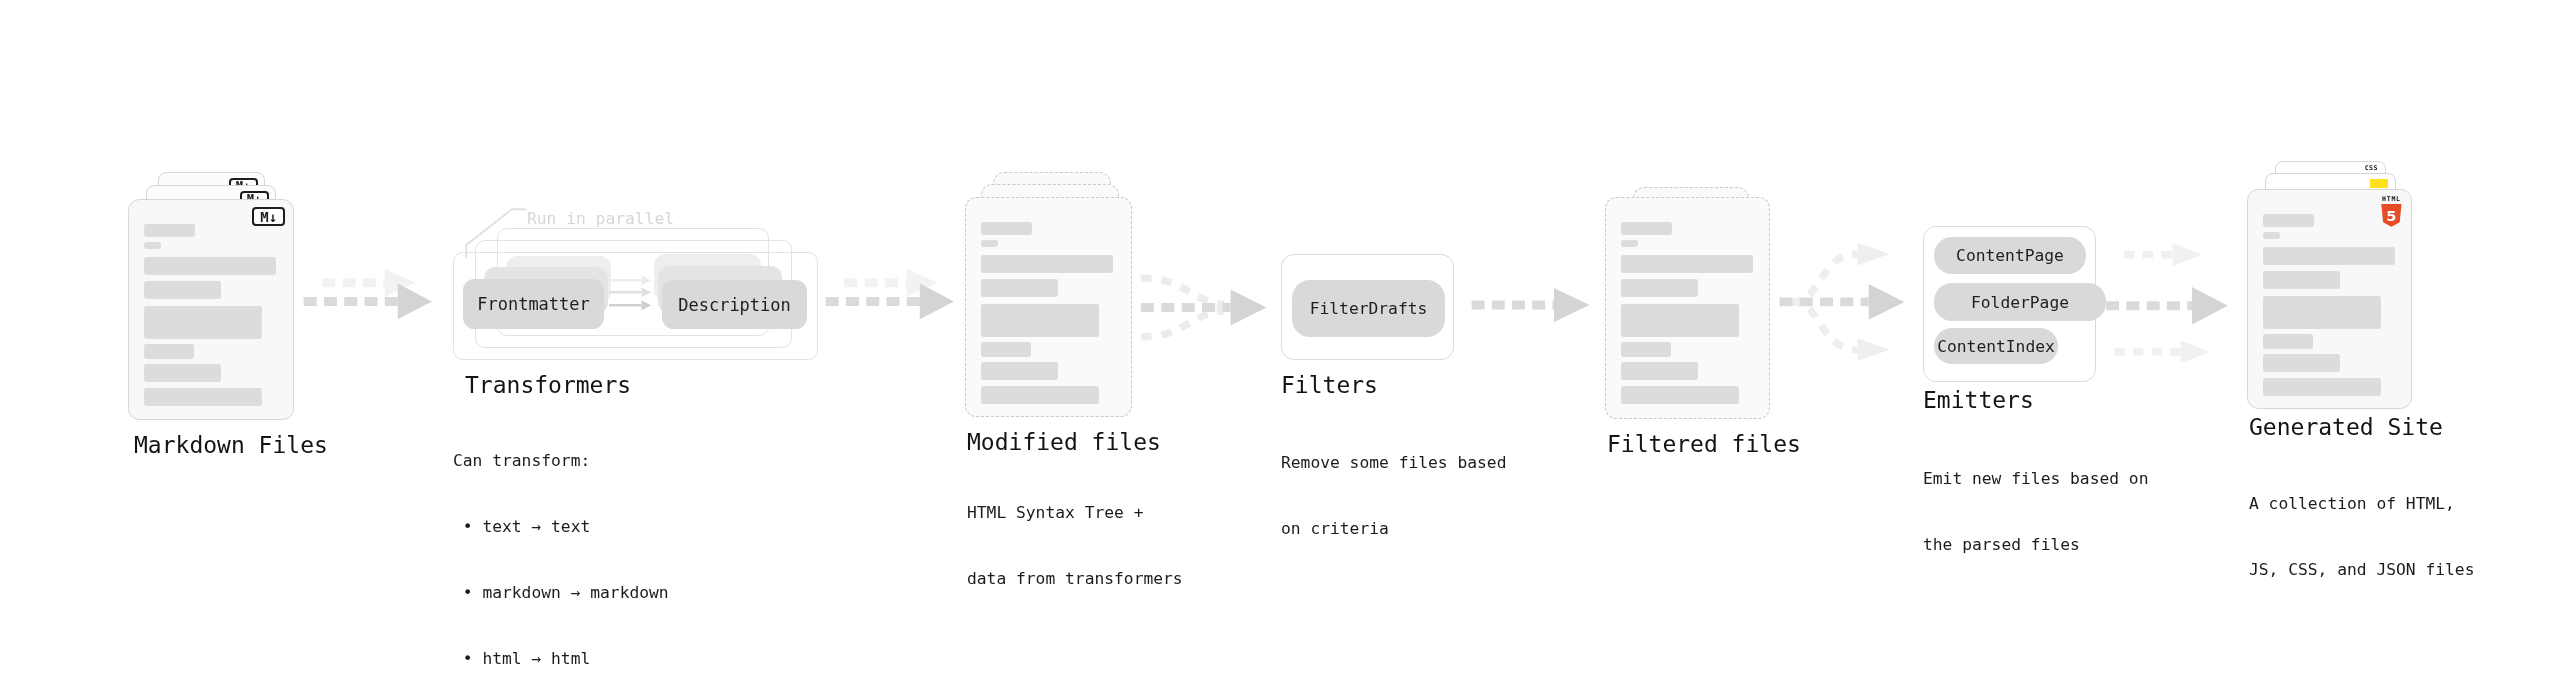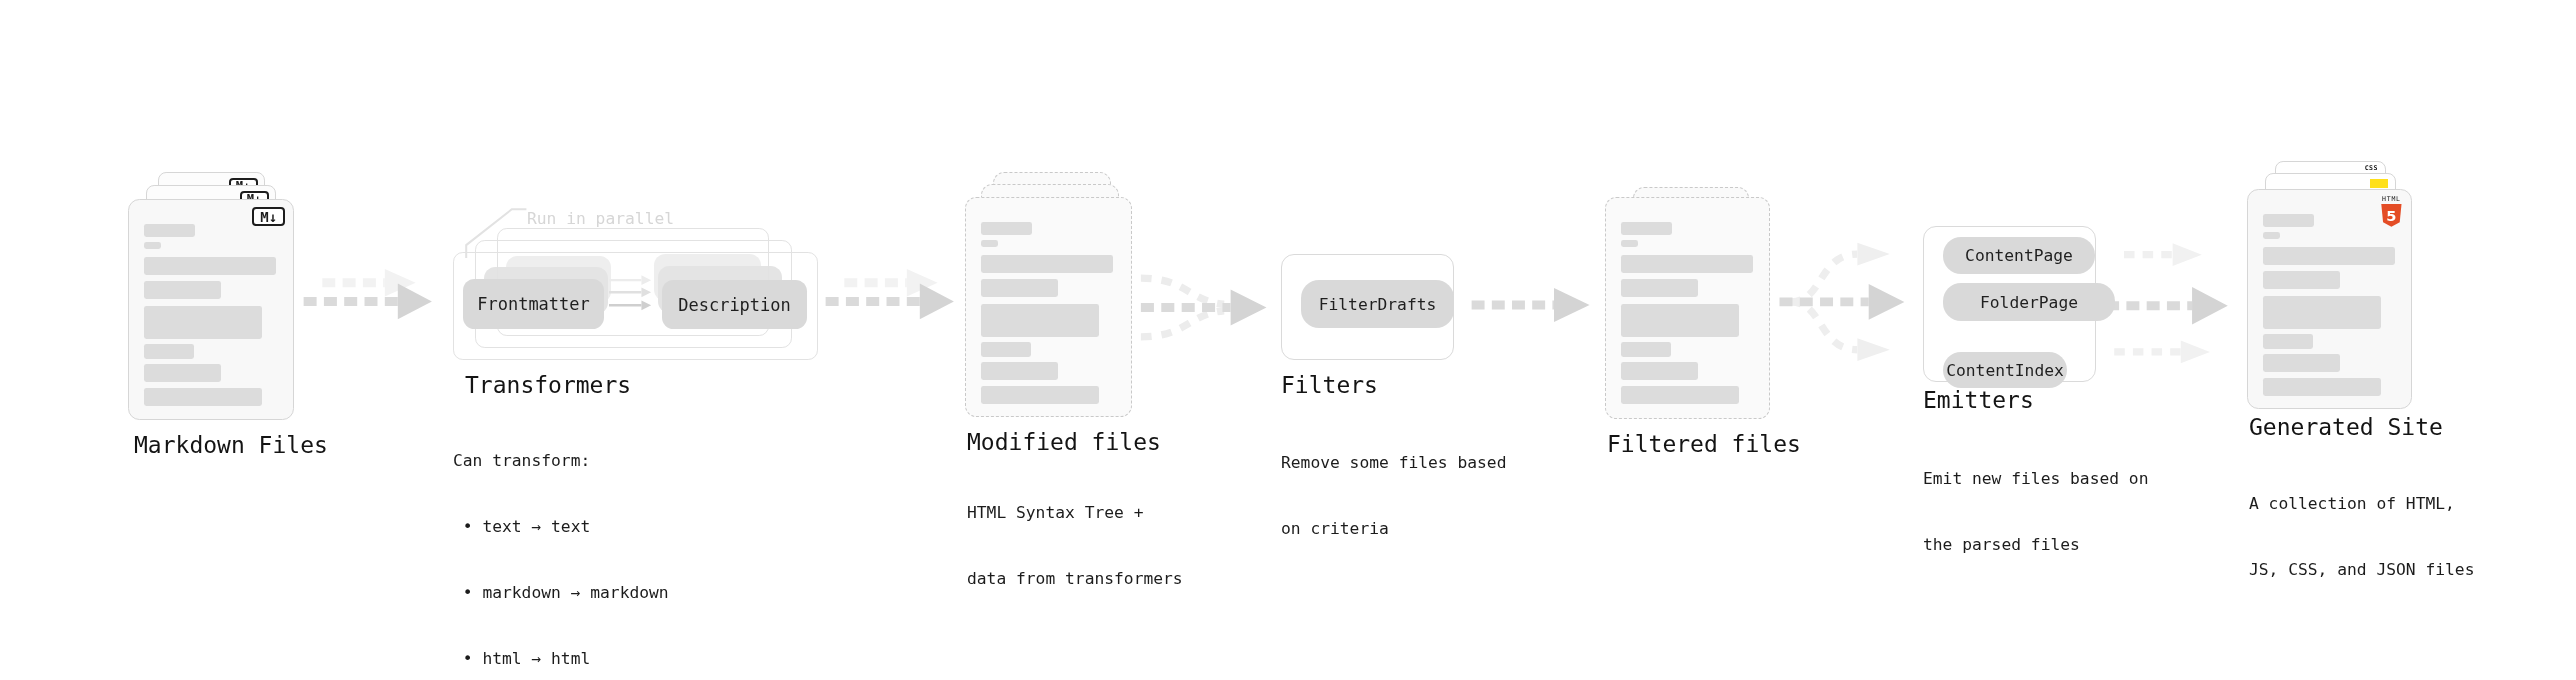--- a/index.html
+++ b/index.html
@@ -30,39 +30,39 @@
 
   
   .md-badge{position:absolute;right:8.1px;top:7.3px;width:32.5px;height:18.7px;
     border:2.4px solid #1d1d1d;border-radius:4.1px;background:#ffffff;color:#1d1d1d;
     display:flex;align-items:center;justify-content:center;
     font-weight:700;font-size:14px;line-height:1;box-sizing:border-box;}
   .md-badge.sm{right:6.5px;top:4.9px;width:29px;height:17px;font-size:12.2px;border-width:2px;}
 
   
   .html5{position:absolute;right:8.1px;top:5.7px;width:23px;text-align:center;}
-  .html5 .word{font-size:6.5px;font-weight:400;color:#111;letter-spacing:0.8px;line-height:7.3px;}
+  .html5 .word{font-size:6.5px;font-weight:700;color:#111;letter-spacing:0.8px;line-height:7.3px;}
   .html5 .shield{width:20.3px;height:23px;margin:0.8px auto 0;background:#e44d26;
     clip-path:polygon(0 0,100% 0,91% 80%,50% 100%,9% 80%);
     color:#fff;display:flex;align-items:center;justify-content:center;
     font-family:"DejaVu Sans","Liberation Sans",sans-serif;font-weight:700;font-size:14.6px;}
   .cssbadge{position:absolute;right:7.3px;top:3.3px;text-align:center;}
   .cssbadge .t{font-size:6.5px;font-weight:700;color:#111;letter-spacing:0.4px;line-height:6.5px;margin-left:12px;}
   .cssbadge .u{width:14.6px;height:2.4px;background:#2e6be5;margin:0.8px auto 0;}
   .jsbadge{position:absolute;right:7.3px;top:4.9px;width:18px;height:9px;background:#ffe01b;}
 
   
   .frame{position:absolute;border:1.6px solid #e2e2e2;border-radius:9.8px;background:transparent;box-sizing:border-box;}
   .panel{position:absolute;border:1.6px solid #dadada;border-radius:13px;background:#ffffff;box-sizing:border-box;}
   .pill{position:absolute;border-radius:11.4px;background:#d9d9d9;
     display:flex;align-items:center;justify-content:center;
     font-size:17px;color:#1f1f1f;white-space:pre;}
   .pill.ghost1{background:#e4e4e4;}
   .pill.ghost2{background:#eeeeee;}
-  .pill.small{font-size:16.3px;border-radius:18px;margin-left:9px;}
+  .pill.small{font-size:16.3px;border-radius:18px;}
 
   
   .title{position:absolute;font-size:23px;font-weight:500;color:#141414;white-space:pre;}
   .subtitle{position:absolute;font-size:16.3px;color:#1c1c1c;line-height:22px;white-space:pre;}
   .note{position:absolute;font-size:16.3px;color:#d6d6d6;white-space:pre;margin-top:8px;}
 
   svg{position:absolute;overflow:visible;}
 </style>
 </head>
 <body>
@@ -163,21 +163,21 @@
 
   <svg class="z1" style="left:1136px;top:265px" width="137" height="85" viewBox="0 0 168 104">
     <path d="M6,16 C62,16 64,44 108,48" fill="none" stroke="#ececec" stroke-width="9" stroke-dasharray="13 12"></path>
     <path d="M6,88 C62,88 64,60 108,56" fill="none" stroke="#ececec" stroke-width="9" stroke-dasharray="13 12"></path>
     <line x1="6" y1="52" x2="116" y2="52" stroke="#dadada" stroke-width="11" stroke-dasharray="16 9"></line>
     <polygon points="116,30 160,52 116,74" fill="#d4d4d4"></polygon>
   </svg>
 
   <div>
     <div class="panel z2" style="left:1281px;top:254px;width:173px;height:106px"></div>
-    <div class="pill small z3" style="left:1292px;top:280px;width:153px;height:48px">FilterDrafts</div>
+    <div class="pill small z3" style="left:1292px;top:280px;width:153px;height:57px">FilterDrafts</div>
     <div class="title" style="left:1281px;top:372px">Filters</div>
     <div class="subtitle" style="left:1281px;top:408px">
       <div>Remove some files based</div>
       <div>on criteria</div>
     </div>
   </div>
 
   <svg class="z1" style="left:1468px;top:284px" width="126" height="42" viewBox="0 0 155 52">
     <line x1="4" y1="26" x2="106" y2="26" stroke="#dadada" stroke-width="11" stroke-dasharray="16 9"></line>
     <polygon points="106,5 150,26 106,47" fill="#d4d4d4"></polygon>
@@ -204,21 +204,21 @@
     <path d="M18,80 C58,80 52,139 100,139" fill="none" stroke="#eeeeee" stroke-width="9" stroke-dasharray="13 12"></path>
     <polygon points="100,125 140,139 100,153" fill="#efefef"></polygon>
     <line x1="4" y1="80" x2="114" y2="80" stroke="#dadada" stroke-width="11" stroke-dasharray="16 9"></line>
     <polygon points="114,58 158,80 114,102" fill="#d4d4d4"></polygon>
   </svg>
 
   <div>
     <div class="panel z2" style="left:1923px;top:226px;width:173px;height:156px"></div>
     <div class="pill small z3" style="left:1934px;top:237px;width:152px;height:37px">ContentPage</div>
     <div class="pill small z3" style="left:1934px;top:283px;width:172px;height:38px">FolderPage</div>
-    <div class="pill small z3" style="left:1934px;top:352px;width:124px;height:36px">ContentIndex</div>
+    <div class="pill small z3" style="left:1934px;top:328px;width:124px;height:36px">ContentIndex</div>
     <div class="title" style="left:1923px;top:387px">Emitters</div>
     <div class="subtitle" style="left:1923px;top:424px">
       <div>Emit new files based on</div>
       <div>the parsed files</div>
     </div>
   </div>
 
   <svg class="z1" style="left:2101px;top:236px" width="140" height="133" viewBox="0 0 172 164">
     <line x1="28" y1="23" x2="88" y2="23" stroke="#f0f0f0" stroke-width="9" stroke-dasharray="13 10"></line>
     <polygon points="88,9 124,23 88,37" fill="#f1f1f1"></polygon>

